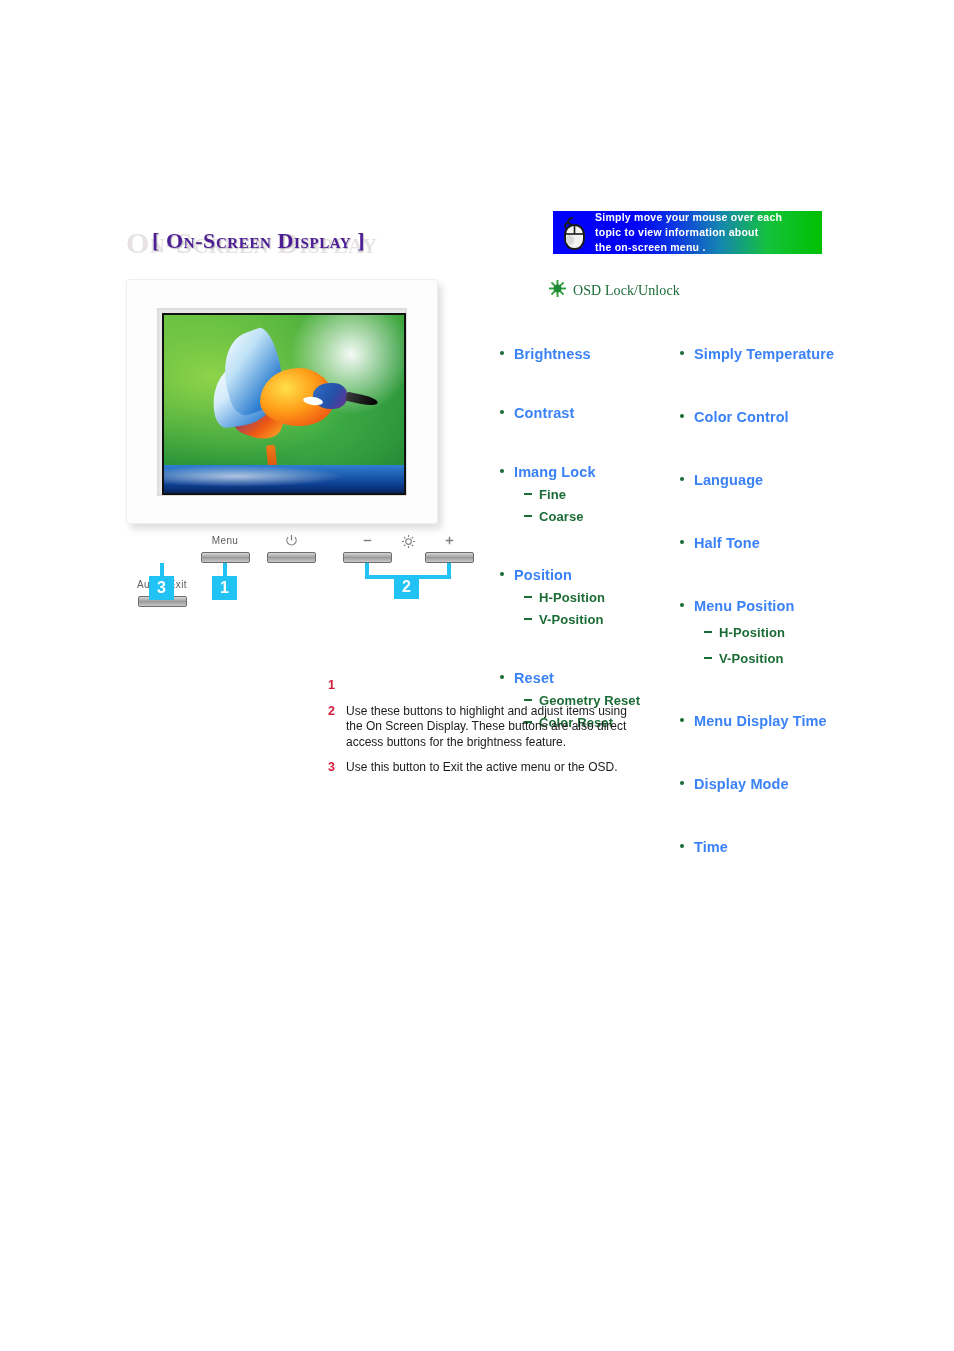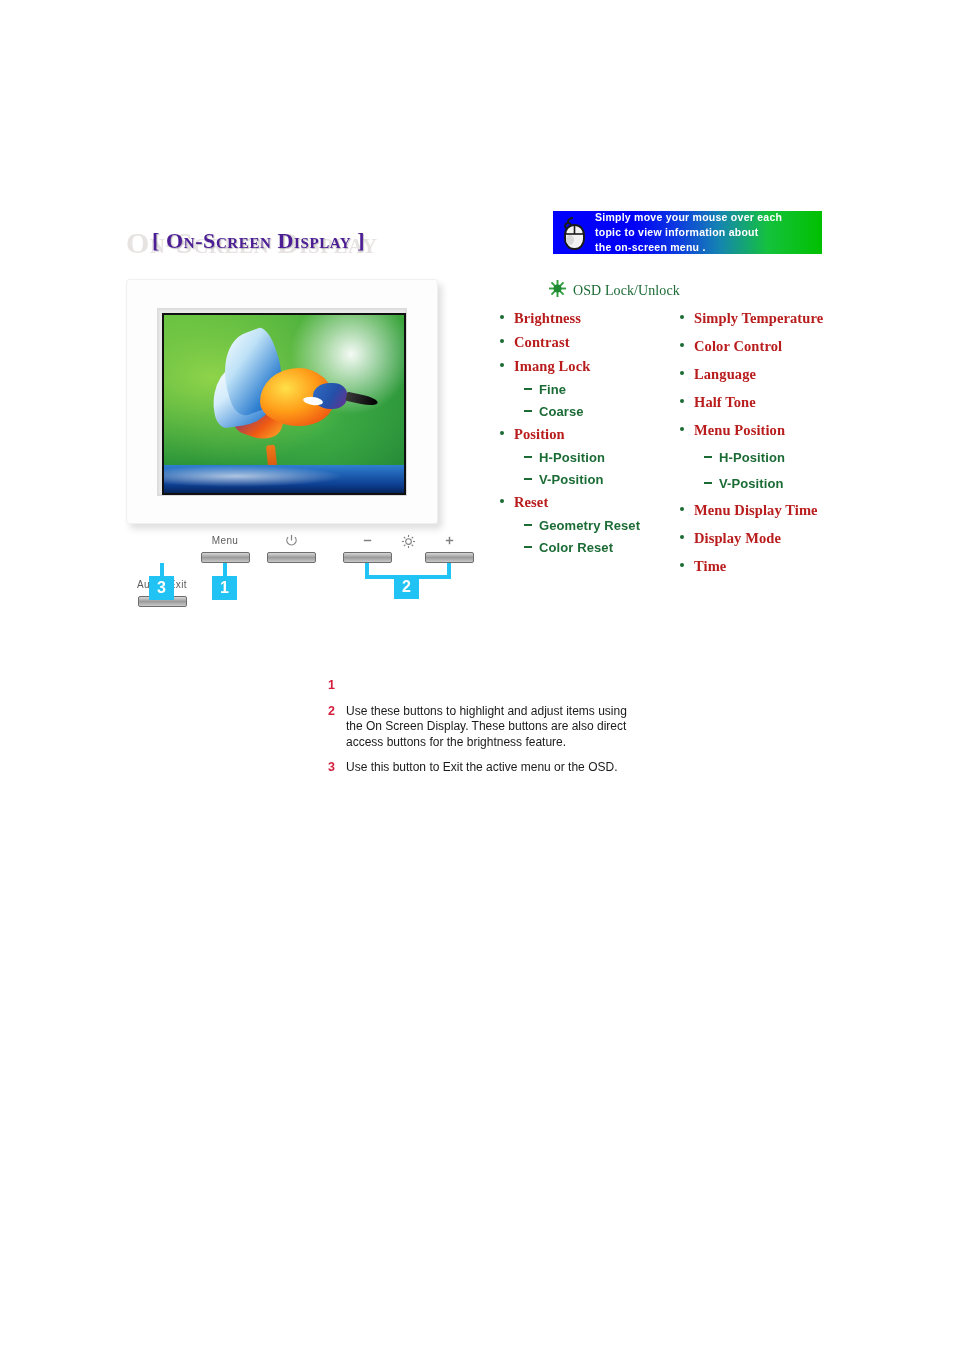--- a/index.html
+++ b/index.html
@@ -302,25 +302,26 @@
   .bullet-dash {
     flex: 0 0 auto;
     width: 8px;
     height: 2px;
     background: #1b6b35;
     margin-right: 7px;
     position: relative;
     top: -4px;
   }
   .menu-text-1 {
-    font-family: Liberation Serif, serif;
+    font-family: Liberation Sans, sans-serif;
     font-size: 14.5px;
     font-weight: 700;
-    color: #b91c1c;
+    color: #3b82f6;
     letter-spacing: 0.1px;
+    margin-top: 36px;
   }
   .menu-text-2 {
     font-family: "Liberation Sans", sans-serif;
     font-size: 13px;
     font-weight: 700;
     color: #1b6b35;
     letter-spacing: 0.1px;
   }
   #menu-col-right .menu-item.level-1 { margin-bottom: 11px; }
   #menu-col-right .menu-item.level-2 { margin-bottom: 11px; }

